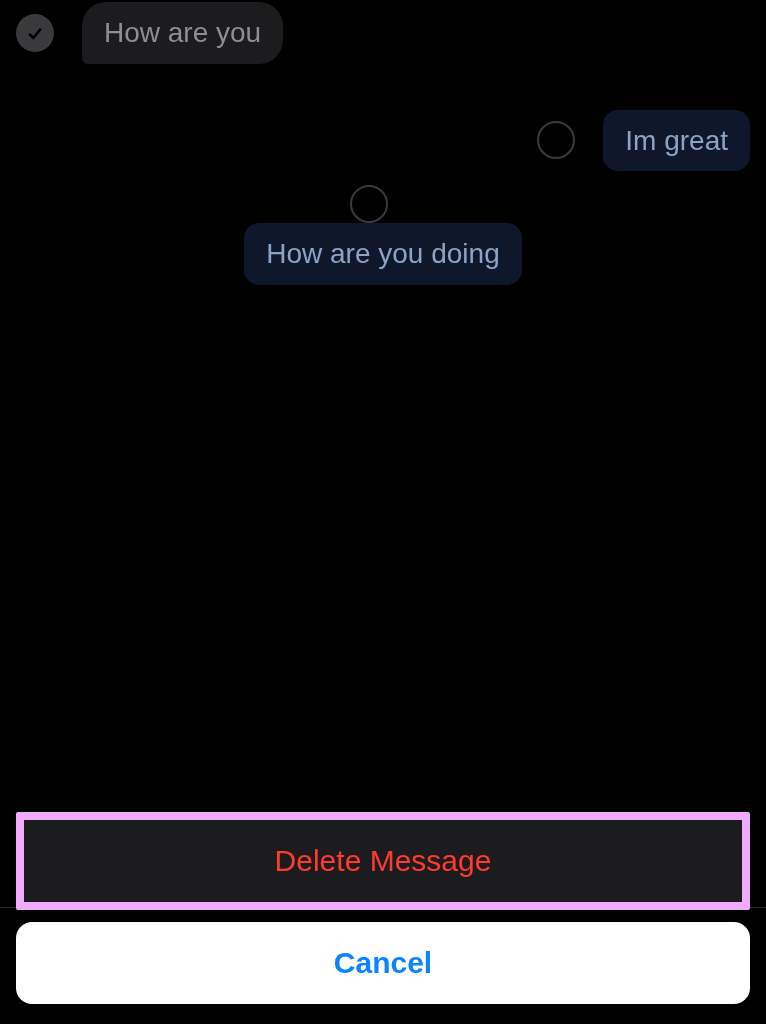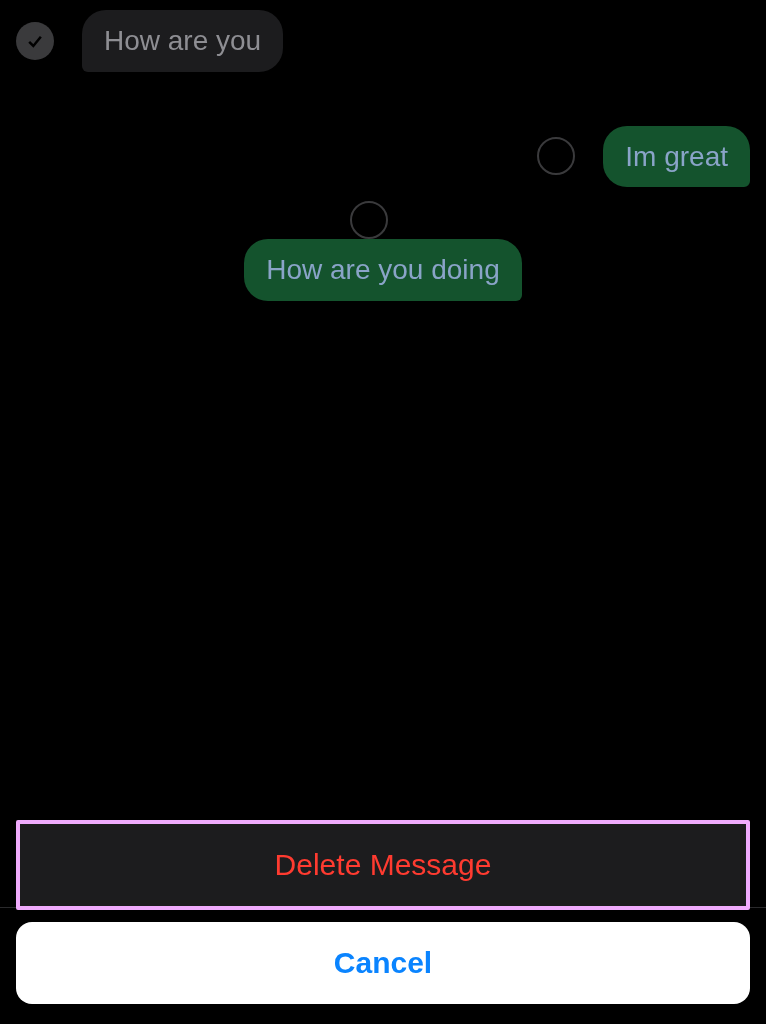--- a/index.html
+++ b/index.html
@@ -10,21 +10,21 @@
       font-family: -apple-system, BlinkMacSystemFont, "Helvetica Neue", sans-serif;
       position: relative;
       overflow: hidden;
     }
     .messages {
       padding-top: 0px;
     }
     .message-row {
       display: flex;
       align-items: center;
-      padding: 10px 16px;
+      padding: 2px 16px;
       min-height: 62px;
     }
     .message-row.received { justify-content: flex-start; }
     .selector {
       width: 38px;
       height: 38px;
       border-radius: 50%;
       margin-right: 28px;
       flex-shrink: 0;
       display: flex;
@@ -52,23 +52,24 @@
       line-height: 1.2;
       position: relative;
       max-width: 520px;
     }
     .bubble.received {
       background: #1c1c1e;
       color: #8e8e93;
       border-bottom-left-radius: 6px;
     }
     .bubble.sent {
-      background: #14532d;
+      background: #0f172a;
       color: #8aa4c8;
       border-bottom-right-radius: 6px;
+      border-radius: 15px;
     }
     .row-sent-container {
       position: relative;
       display: flex;
       width: 100%;
       justify-content: flex-end;
       align-items: center;
       padding: 4px 16px 4px 16px;
       min-height: 62px;
     }
@@ -101,21 +102,21 @@
     .cancel-group {
       background: #ffffff;
       border-radius: 16px;
       overflow: hidden;
     }
     .cancel-btn {
       color: #0a84ff;
       font-weight: 600;
     }
     .highlight-box {
-      border: 4px solid #f0abfc;
+      border: 8px solid #f0abfc;
       border-radius: 2px;
     }
     .separator-line {
       position: absolute;
       bottom: 116px;
       left: 0;
       right: 0;
       height: 1px;
       background: #2a2a2c;
     }

